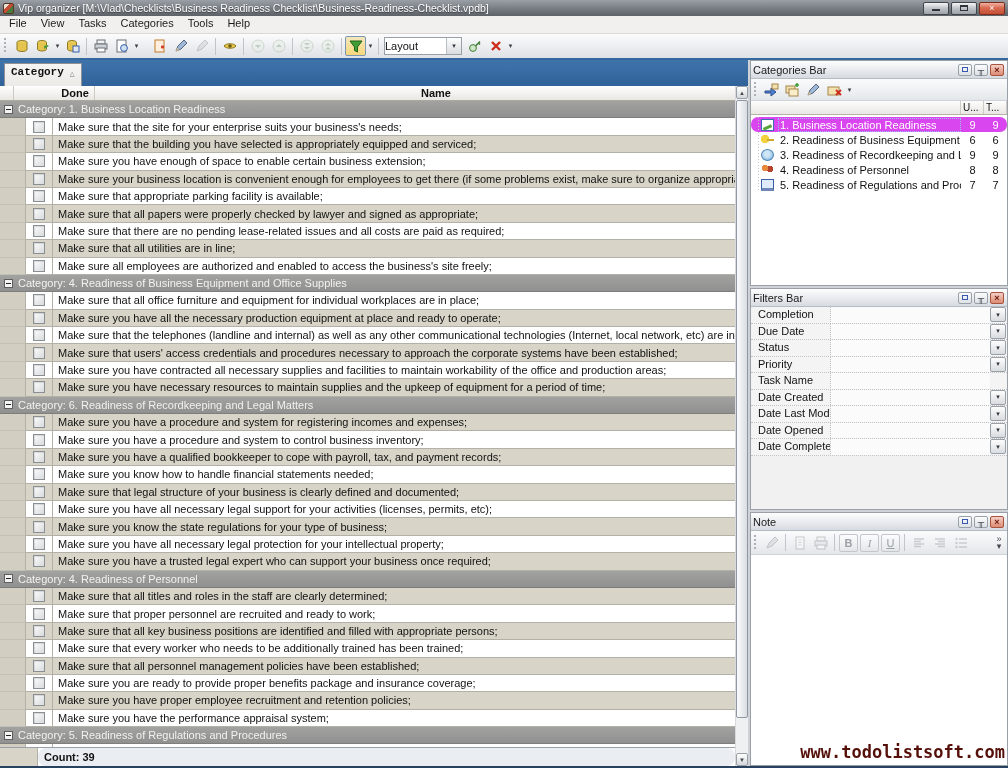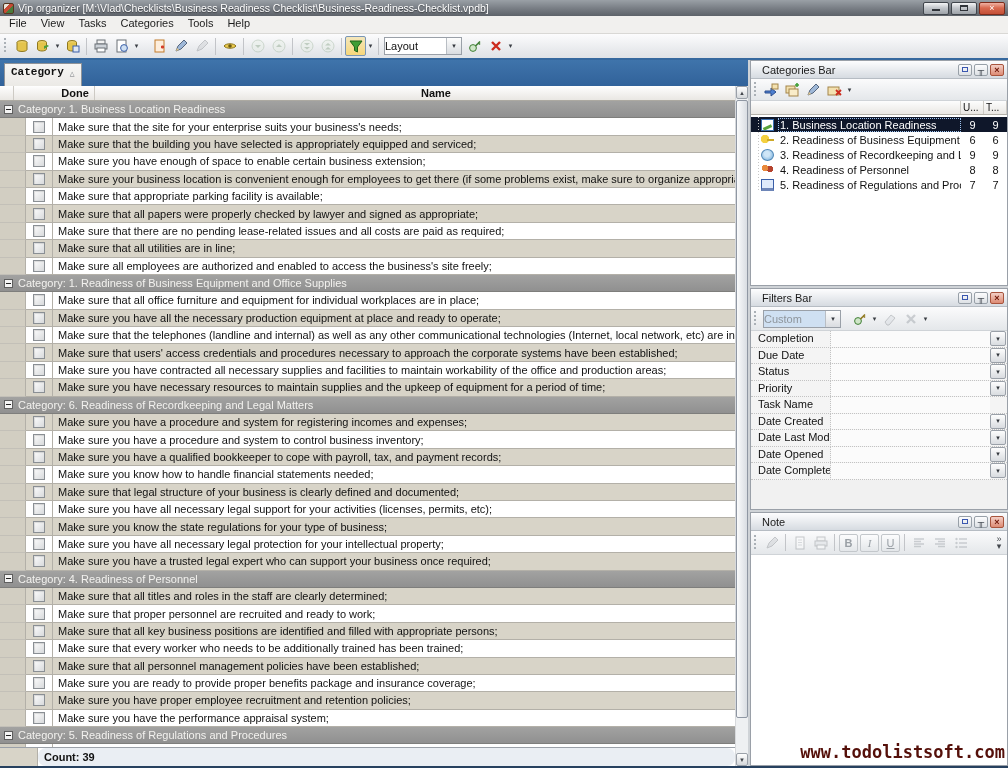--- a/index.html
+++ b/index.html
@@ -91,21 +91,21 @@
   #sb-thumb{position:absolute;left:0;top:14px;width:12px;height:618px;border:1px solid #8f97a3;border-radius:2px;
     background:linear-gradient(90deg,#fafbfc,#d9dde2);}
 
   
   #right-col{position:absolute;left:750px;top:0;width:258px;height:706px;display:flex;flex-direction:column;gap:2px;}
   .panel{background:#fff;border:1px solid #9aa0a8;display:flex;flex-direction:column;overflow:hidden;}
   #categories-panel{height:226px;}
   #filters-panel{height:222px;}
   #note-panel{flex:1;}
   .panel-header{height:18px;flex:0 0 auto;background:linear-gradient(#fdfdfe,#d6dbe1);border-bottom:1px solid #b6bcc3;
-    display:flex;align-items:center;padding:0 3px 0 11px;}
+    display:flex;align-items:center;padding:0 3px 0 2px;}
   .panel-title{flex:1;color:#1a1a1a;}
   .ph-btn{width:14px;height:12px;margin-left:2px;display:flex;align-items:center;justify-content:center;
     border:1px solid #98a0a8;border-radius:2px;background:linear-gradient(#fcfcfd,#dde1e5);font-size:8px;color:#2d3e8c;}
   .ph-btn .sq{width:6px;height:5px;border:1px solid #3a57b0;}
   .ph-btn.pin{color:#4a5058;font-size:9px;}
   .ph-btn.closep{background:linear-gradient(#f3cfc6,#dd8b74);border-color:#a8543d;color:#6e1405;font-weight:bold;font-size:9px;}
   .panel-toolbar{flex:0 0 auto;background:linear-gradient(#fbfbfc,#e4e7ea);border-bottom:1px solid #cfd3d7;
     display:flex;align-items:center;}
   #categories-toolbar{height:22px;}
   #filters-toolbar{height:24px;}
@@ -128,21 +128,21 @@
   .citem[data-icon="computer-icon"] .cicon.i5{display:block;}
   .i1{background:#fff;border:1px solid #3a6fb0;}
   .i1::after{content:"";position:absolute;left:1px;top:6px;width:9px;height:3px;background:#58a43c;transform:rotate(-25deg);}
   .i2{background:radial-gradient(circle at 4px 5px,#f4d03f 4px,transparent 4.5px);}
   .i2::after{content:"";position:absolute;left:6px;top:5px;width:7px;height:2px;background:#cda928;}
   .i3{border-radius:50%;background:radial-gradient(circle at 5px 4px,#cfe6f7 30%,#6aa6d8);border:1px solid #4f86b5;}
   .i4{background:radial-gradient(circle at 4px 4px,#e8893c 3px,transparent 3.5px),radial-gradient(circle at 9px 5px,#b5432e 3px,transparent 3.5px);}
   .i5{background:#dfeafa;border:1px solid #3a5fa8;border-bottom:3px solid #6e86b8;}
   .clabel{flex:1;white-space:nowrap;overflow:hidden;padding:1px 2px;}
   .ccount{width:23px;text-align:center;flex:0 0 auto;}
-  .citem.selected{background:#0f172a;}
+  .citem.selected{background:#d946ef;border-radius:7px;}
   .citem.selected .clabel,.citem.selected .ccount{color:#fff;}
   .citem.selected .clabel{outline:1px dotted #9cc2ef;outline-offset:-1px;}
 
   
   #filter-grid{flex:0 0 auto;background:#f4f4f4;}
   .frow{height:16.5px;display:flex;align-items:center;border-bottom:1px dotted #c3c3c3;background:#f4f4f4;}
   .flabel{width:80px;padding-left:7px;white-space:nowrap;overflow:hidden;flex:0 0 auto;border-right:1px dotted #c3c3c3;line-height:15px;}
   .fvalue{flex:1;height:100%;background:#fbfbfb;}
   .fdrop{width:16px;height:15px;margin-right:1px;flex:0 0 auto;border:1px solid #9aa0a8;border-radius:2px;
     background:linear-gradient(#fdfdfd,#d9dce0);display:flex;align-items:center;justify-content:center;font-size:7px;color:#33373d;}
@@ -389,21 +389,21 @@
   </div>
           <div class="task-row white">
     <div class="gutter"></div>
     <div class="cb-cell">
       <span class="checkbox"></span>
     </div>
     <div class="name-cell">Make sure all employees are authorized and enabled to access the business's site freely;</div>
   </div>
           <div class="group-row">
     <span class="collapse-box"></span>
-    <span class="group-label">Category: 1. Readiness of Business Equipment and Office Supplies</span>
+    <span class="group-label">Category: 4. Readiness of Business Equipment and Office Supplies</span>
   </div>
           <div class="task-row white">
     <div class="gutter"></div>
     <div class="cb-cell">
       <span class="checkbox"></span>
     </div>
     <div class="name-cell">Make sure that all office furniture and equipment for individual workplaces are in place;</div>
   </div>
           <div class="task-row tan">
     <div class="gutter"></div>
@@ -694,46 +694,20 @@
           <span class="ph-btn">
               <span class="sq"></span>
             </span>
           <span class="ph-btn pin">
               <span>╥</span>
             </span>
           <span class="ph-btn closep">
               <span>×</span>
             </span>
         </div>
-        <div class="panel-toolbar" id="filters-toolbar">
-          <div class="grip"></div>
-          <div class="combo" id="custom-combo">
-            <span class="combo-text">Custom</span>
-            <span class="combo-btn">▾</span>
-          </div>
-          <div class="tb-gap"></div>
-          <div class="tb-btn">
-            <svg class="svgi" width="14" height="14">
-                <circle cx="5" cy="9" r="3.4" fill="#cfe6c8" stroke="#3f7e34"></circle>
-                <path d="M7.5 7L12 2.5M10 3.5l2 2" stroke="#8f781f" stroke-width="1.6" fill="none"></path>
-              </svg>
-          </div>
-          <div class="tb-caret">▾</div>
-          <div class="tb-btn dim">
-            <svg class="svgi" width="14" height="14">
-                <path d="M2 10l6-7 4 3-6 7H4z" fill="#d9dde2" stroke="#8b8f94"></path>
-              </svg>
-          </div>
-          <div class="tb-btn dim">
-            <svg class="svgi" width="14" height="14">
-                <path d="M3 3l8 8M11 3l-8 8" stroke="#9aa0a6" stroke-width="2.4"></path>
-              </svg>
-          </div>
-          <div class="tb-caret">▾</div>
-        </div>
         <div id="filter-grid">
             <div class="frow">
     <span class="flabel">Completion</span>
     <span class="fvalue"></span>
     <span class="fdrop">▾</span>
   </div>
             <div class="frow">
     <span class="flabel">Due Date</span>
     <span class="fvalue"></span>
     <span class="fdrop">▾</span>

